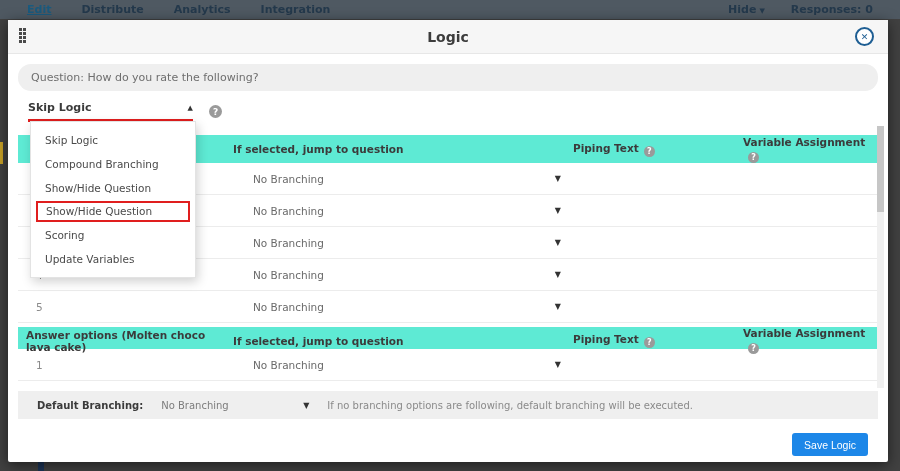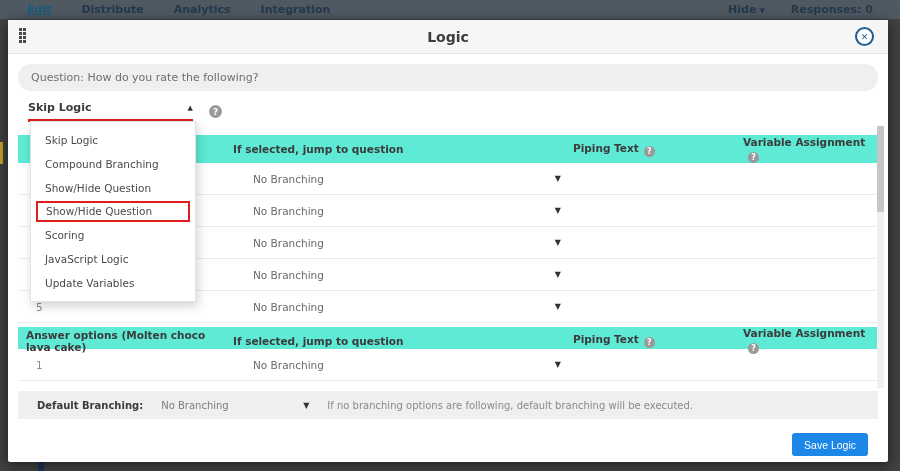--- a/index.html
+++ b/index.html
@@ -216,18 +216,17 @@
     <div class="vscroll">
       <div class="thumb"></div>
     </div>
 
     <div class="menu">
       <div class="menu-item">Skip Logic</div>
       <div class="menu-item">Compound Branching</div>
       <div class="menu-item">Show/Hide Question</div>
       <div class="menu-item highlighted">Show/Hide Question</div>
       <div class="menu-item">Scoring</div>
-      <div class="menu-item">JavaScript Logic</div>
       <div class="menu-item">Update Variables</div>
     </div>
 
   </div>
 </div>
 
 </body></html>

